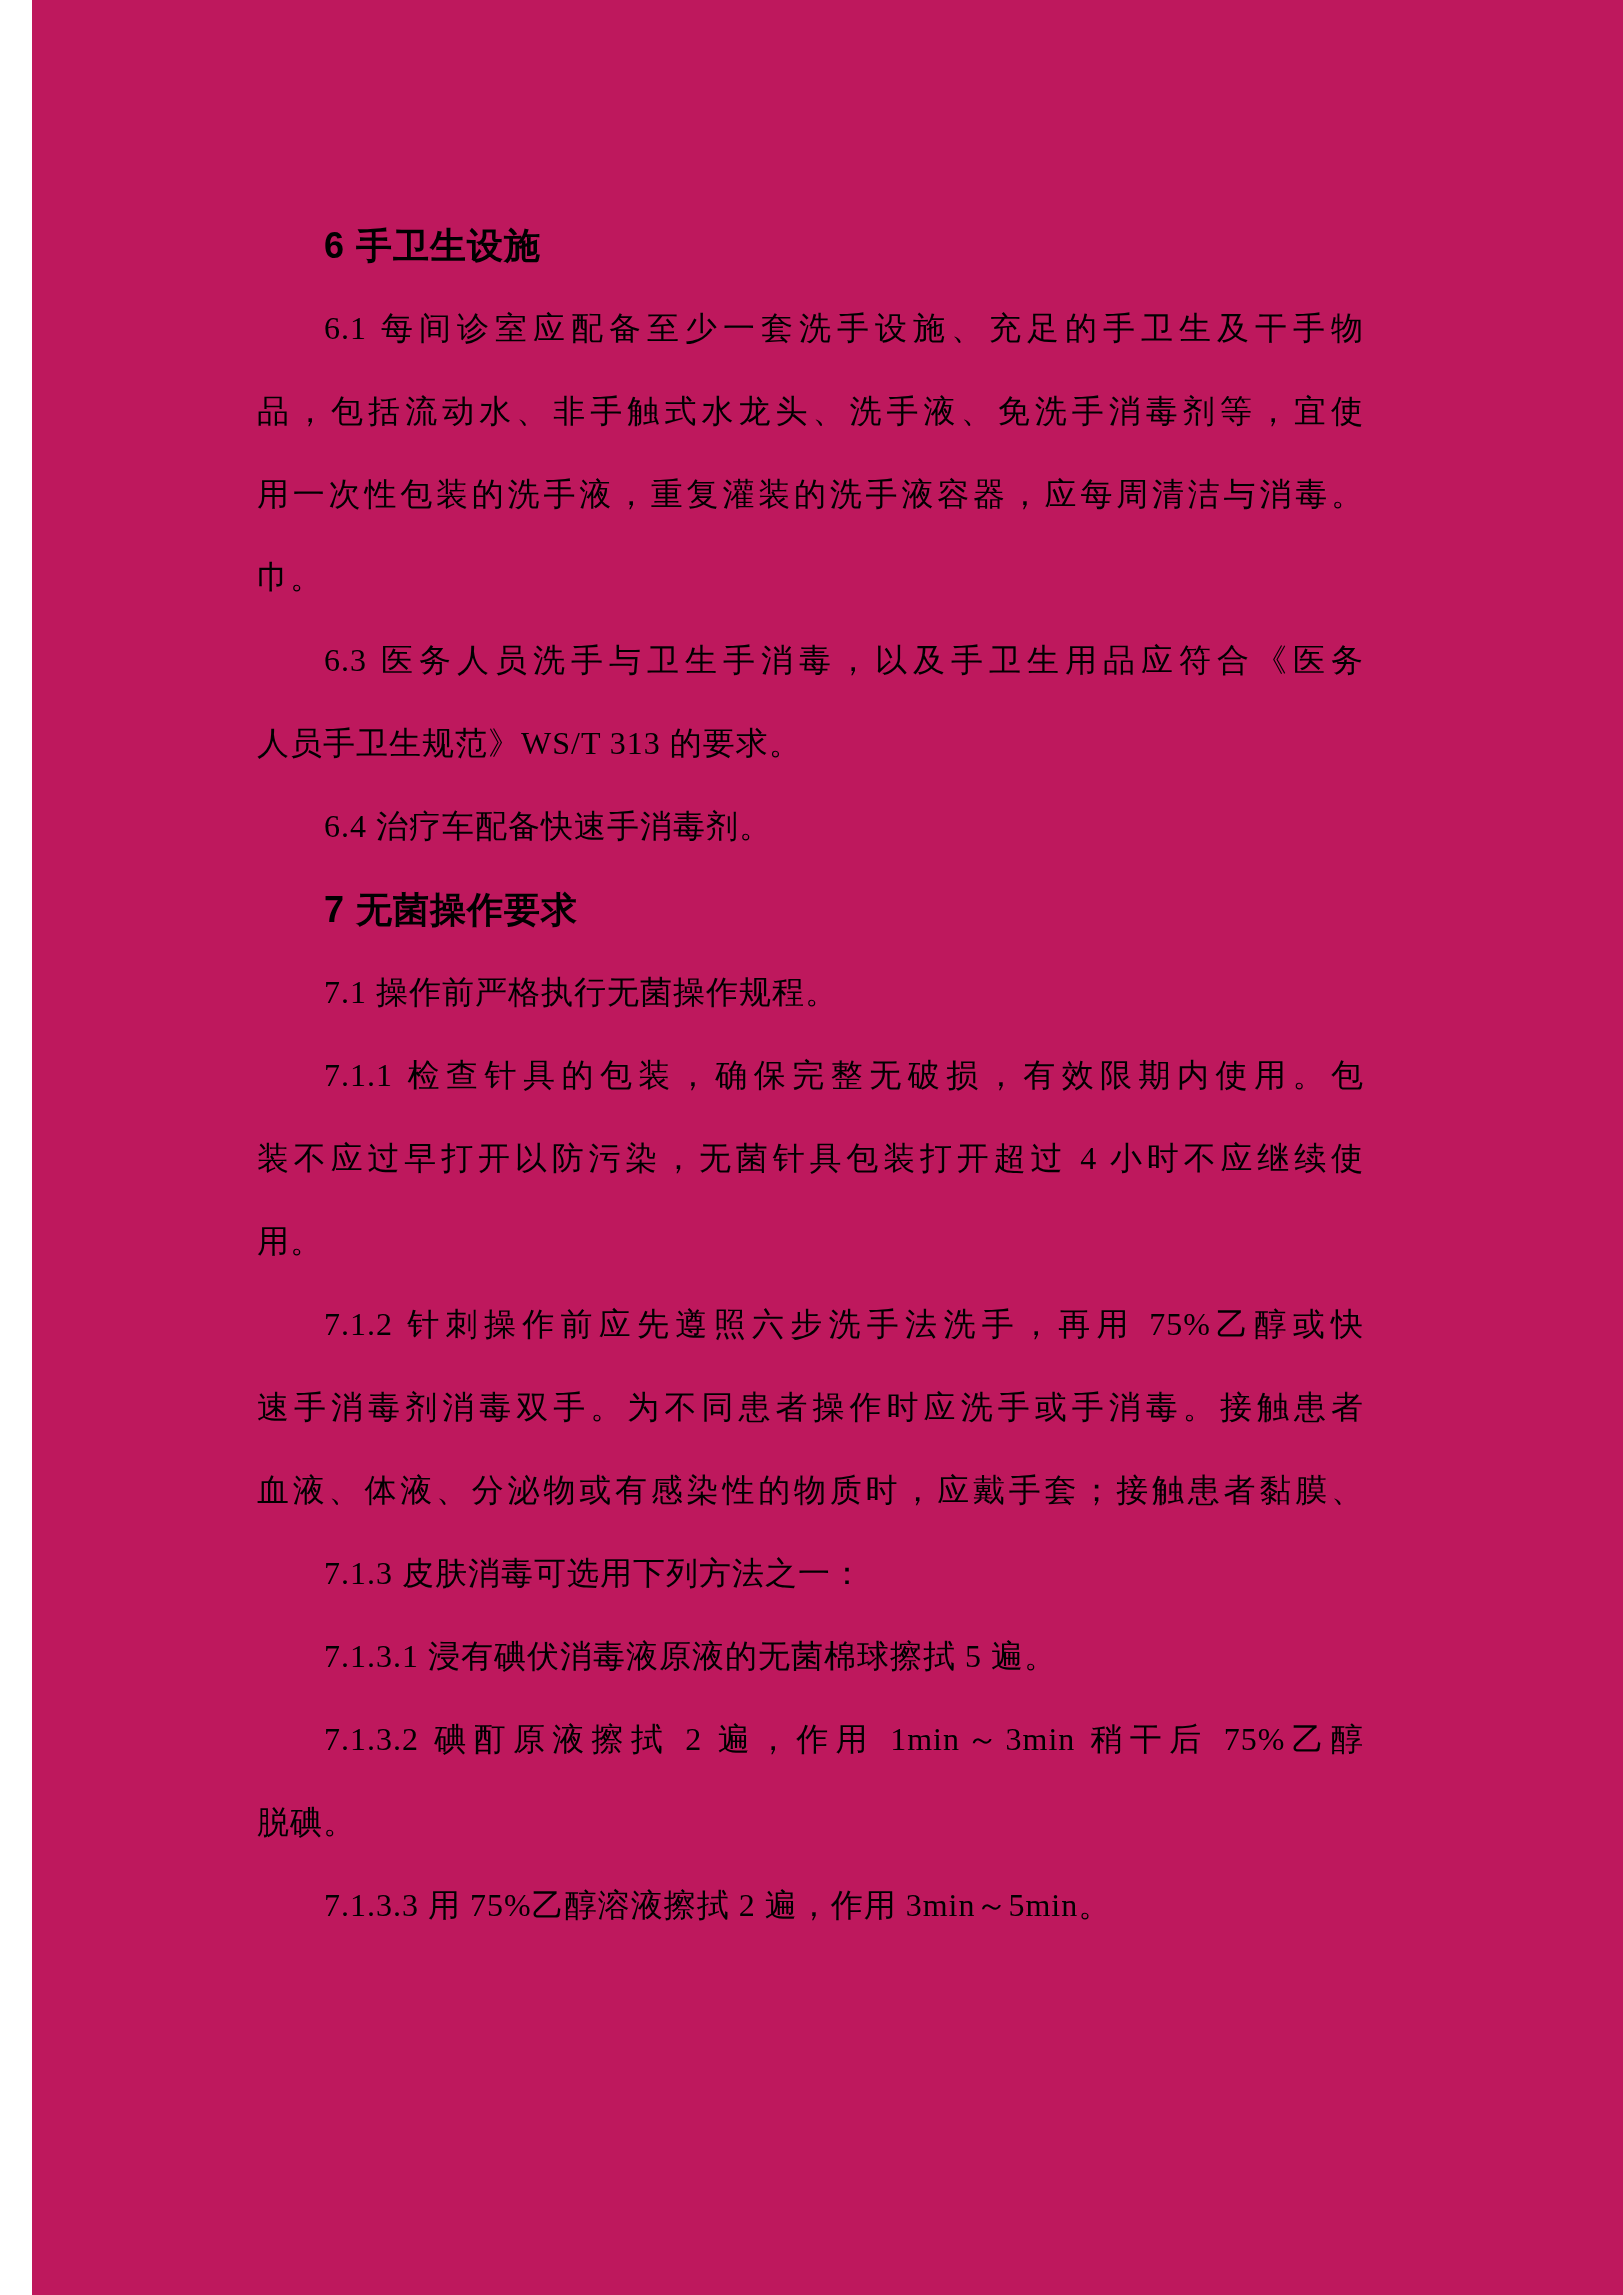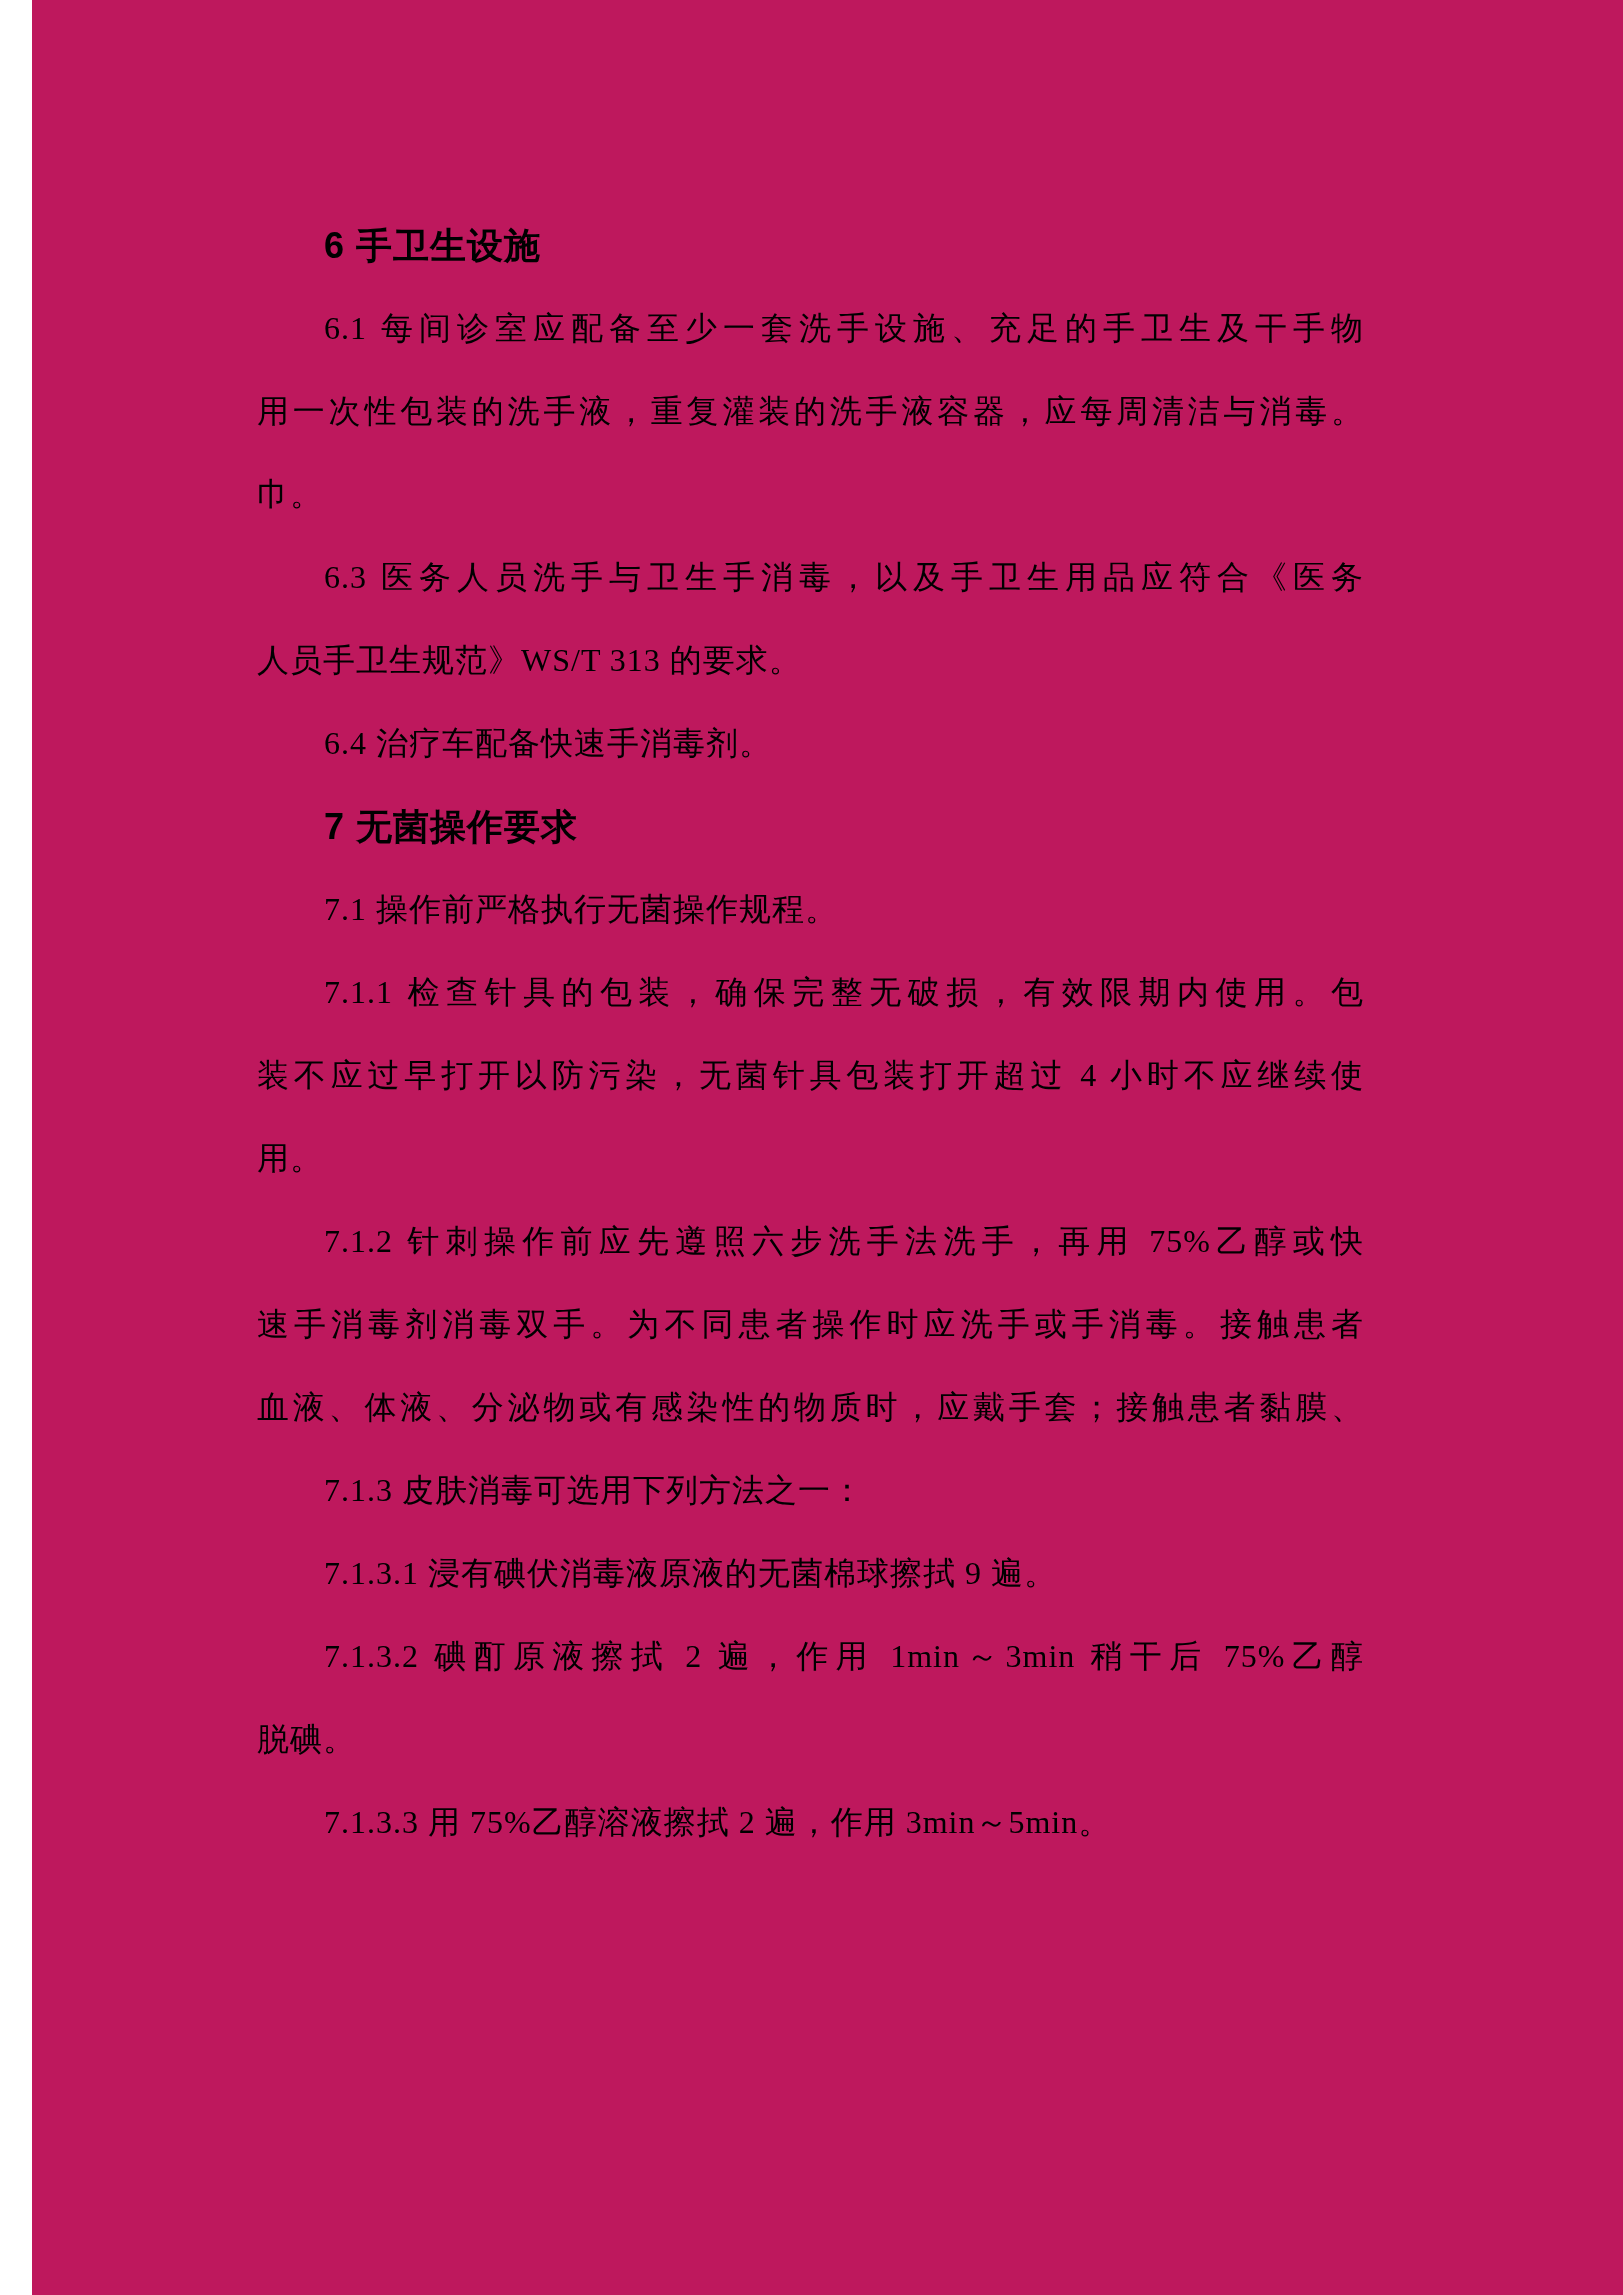--- a/index.html
+++ b/index.html
@@ -46,33 +46,34 @@
     font-size: 36px;
   }
 </style>
 </head>
 <body>
 
 <div class="page">
   <div class="content">
       <div class="line heading indent">6 手卫生设施</div>
       <div class="line indent justify">6.1 每间诊室应配备至少一套洗手设施、充足的手卫生及干手物</div>
+      <div class="line justify">品，包括流动水、非手触式水龙头、洗手液、免洗手消毒剂等，宜使</div>
       <div class="line justify">用一次性包装的洗手液，重复灌装的洗手液容器，应每周清洁与消毒。</div>
       <div class="line">巾。</div>
       <div class="line indent justify">6.3 医务人员洗手与卫生手消毒，以及手卫生用品应符合《医务</div>
       <div class="line">人员手卫生规范》WS/T 313 的要求。</div>
       <div class="line indent">6.4 治疗车配备快速手消毒剂。</div>
       <div class="line heading indent">7 无菌操作要求</div>
       <div class="line indent">7.1 操作前严格执行无菌操作规程。</div>
       <div class="line indent justify">7.1.1 检查针具的包装，确保完整无破损，有效限期内使用。包</div>
       <div class="line justify">装不应过早打开以防污染，无菌针具包装打开超过 4 小时不应继续使</div>
       <div class="line">用。</div>
       <div class="line indent justify">7.1.2 针刺操作前应先遵照六步洗手法洗手，再用 75%乙醇或快</div>
       <div class="line justify">速手消毒剂消毒双手。为不同患者操作时应洗手或手消毒。接触患者</div>
       <div class="line justify">血液、体液、分泌物或有感染性的物质时，应戴手套；接触患者黏膜、</div>
       <div class="line indent">7.1.3 皮肤消毒可选用下列方法之一：</div>
-      <div class="line indent">7.1.3.1 浸有碘伏消毒液原液的无菌棉球擦拭 9 遍。</div>
+      <div class="line indent">7.1.3.1 浸有碘伏消毒液原液的无菌棉球擦拭 5 遍。</div>
       <div class="line indent justify">7.1.3.2 碘酊原液擦拭 2 遍，作用 1min～3min 稍干后 75%乙醇</div>
       <div class="line">脱碘。</div>
       <div class="line indent">7.1.3.3 用 75%乙醇溶液擦拭 2 遍，作用 3min～5min。</div>
     </div>
 </div>
 
 
 </body></html>

